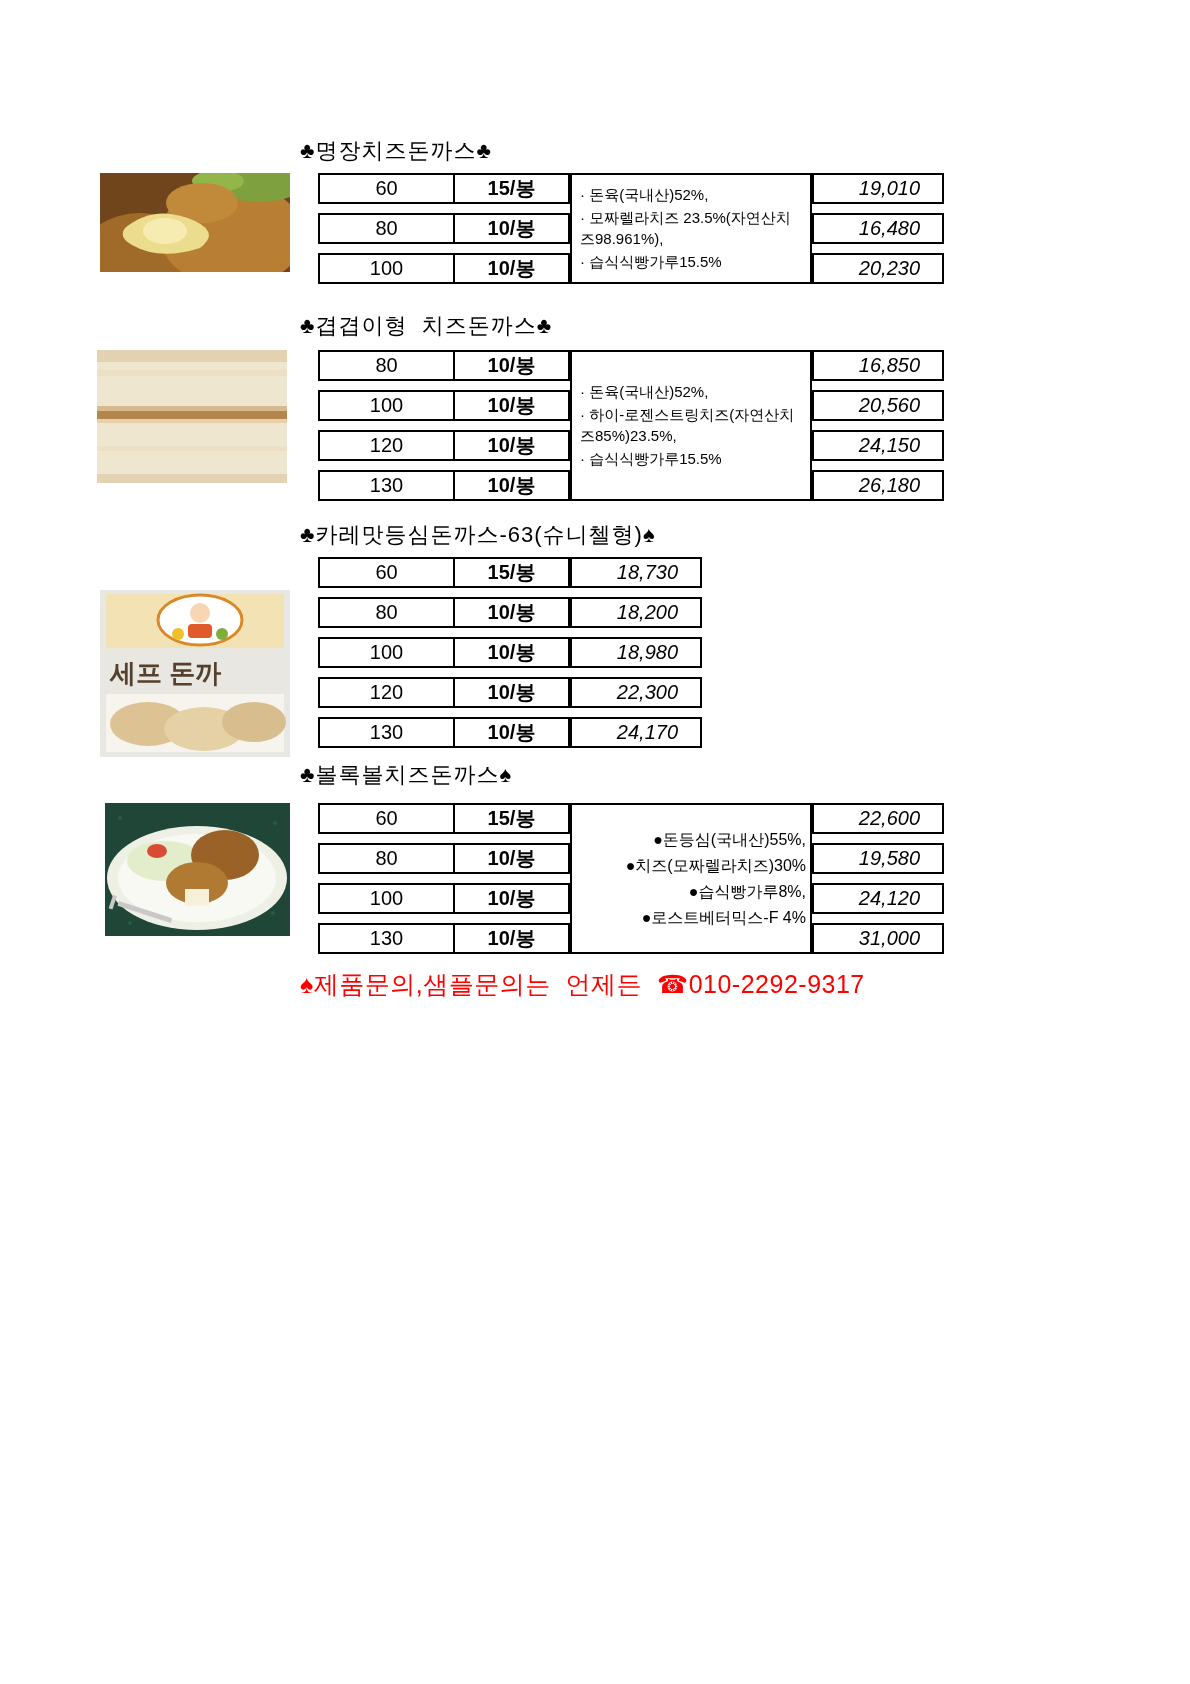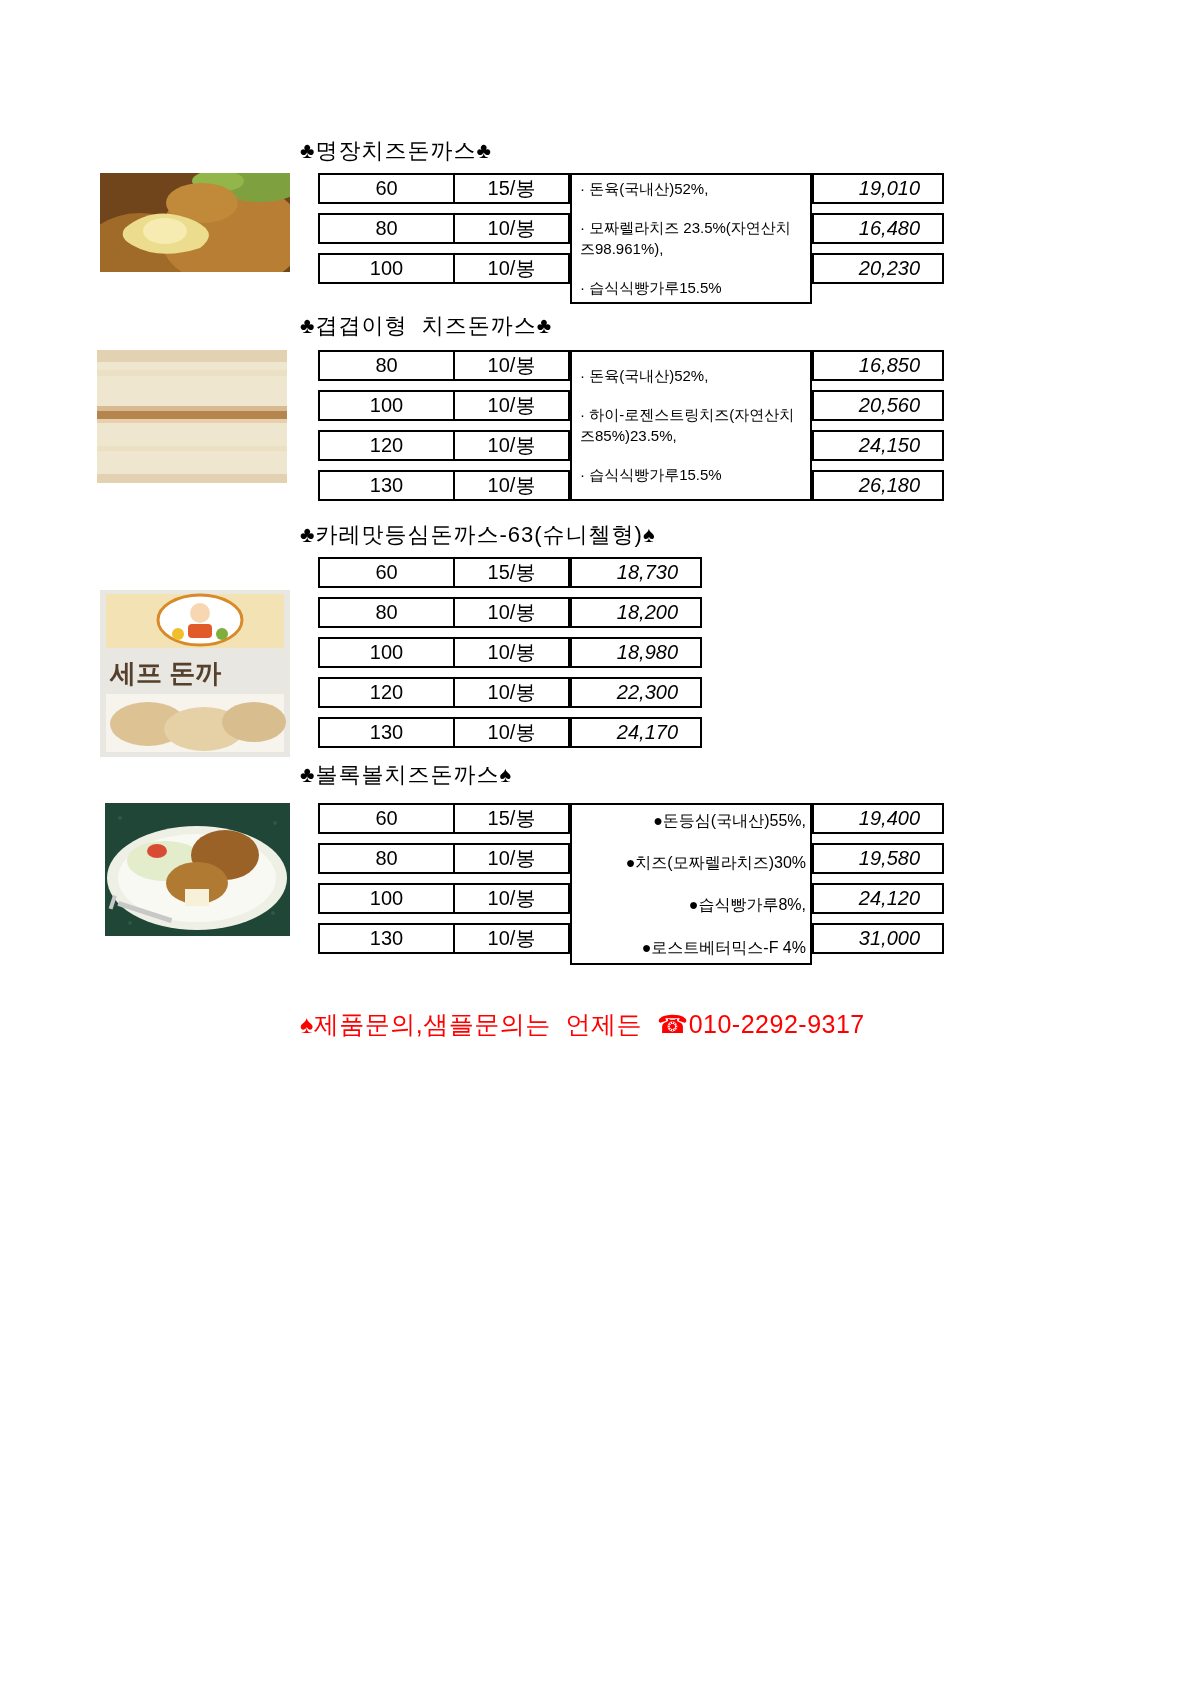--- a/index.html
+++ b/index.html
@@ -18,32 +18,32 @@
   .photo svg { display:block; width:100%; height:100%; }
   .ptable { position:absolute; left:318px; display:flex; align-items:stretch; }
   .stack { display:flex; flex-direction:column; gap:9px; }
   .lrow { display:flex; }
   .cell {
     border:2px solid #000; height:31px; background:#fff;
     display:flex; align-items:center; justify-content:center;
     font-size:20px;
   }
   .cell.size  { width:137px; }
-  .cell.pack  { width:115px; border-left:0; }
+  .cell.pack  { width:115px; border-left:0;font-weight:bold; }
   .cell.price { width:132px; justify-content:flex-end; padding-right:22px;font-style:italic; }
   .ingr-cell {
     width:242px; border:2px solid #000; background:#fff;
     display:flex; flex-direction:column; justify-content:center;
-    padding:4px 8px; gap:19px;
+    padding:4px 8px; gap:3px;
   }
   .ingr-line { font-size:15px; line-height:1.35; text-align:left; }
   .center-lines { padding:4px 4px; }
   .center-lines .ingr-line { text-align:right; font-size:16px; line-height:1.45; }
   .footer-note {
-    position:absolute; left:300px; top:1008px;
+    position:absolute; left:300px; top:968px;
     font-size:25px; color:#ff0000; white-space:pre; letter-spacing:0.5px;
   }
 </style>
 </head>
 <body>
 
 <div>
   <div class="section-title" style="top:136px">♣명장치즈돈까스♣</div>
   <div class="photo" style="top:173px;height:99px">
     <svg viewBox="0 0 190 99" preserveAspectRatio="none">
@@ -222,21 +222,21 @@
           <div class="cell pack">10/봉</div>
         </div>
       </div>
     <div class="ingr-cell center-lines">
         <div class="ingr-line">●돈등심(국내산)55%,</div>
         <div class="ingr-line">●치즈(모짜렐라치즈)30%</div>
         <div class="ingr-line">●습식빵가루8%,</div>
         <div class="ingr-line">●로스트베터믹스-F 4%</div>
       </div>
     <div class="stack">
-        <div class="cell price">19,400</div>
+        <div class="cell price">22,600</div>
         <div class="cell price">19,580</div>
         <div class="cell price">24,120</div>
         <div class="cell price">31,000</div>
       </div>
   </div>
 </div>
 
 <div class="footer-note">♠제품문의,샘플문의는  언제든  ☎010-2292-9317</div>
 
 </body></html>

